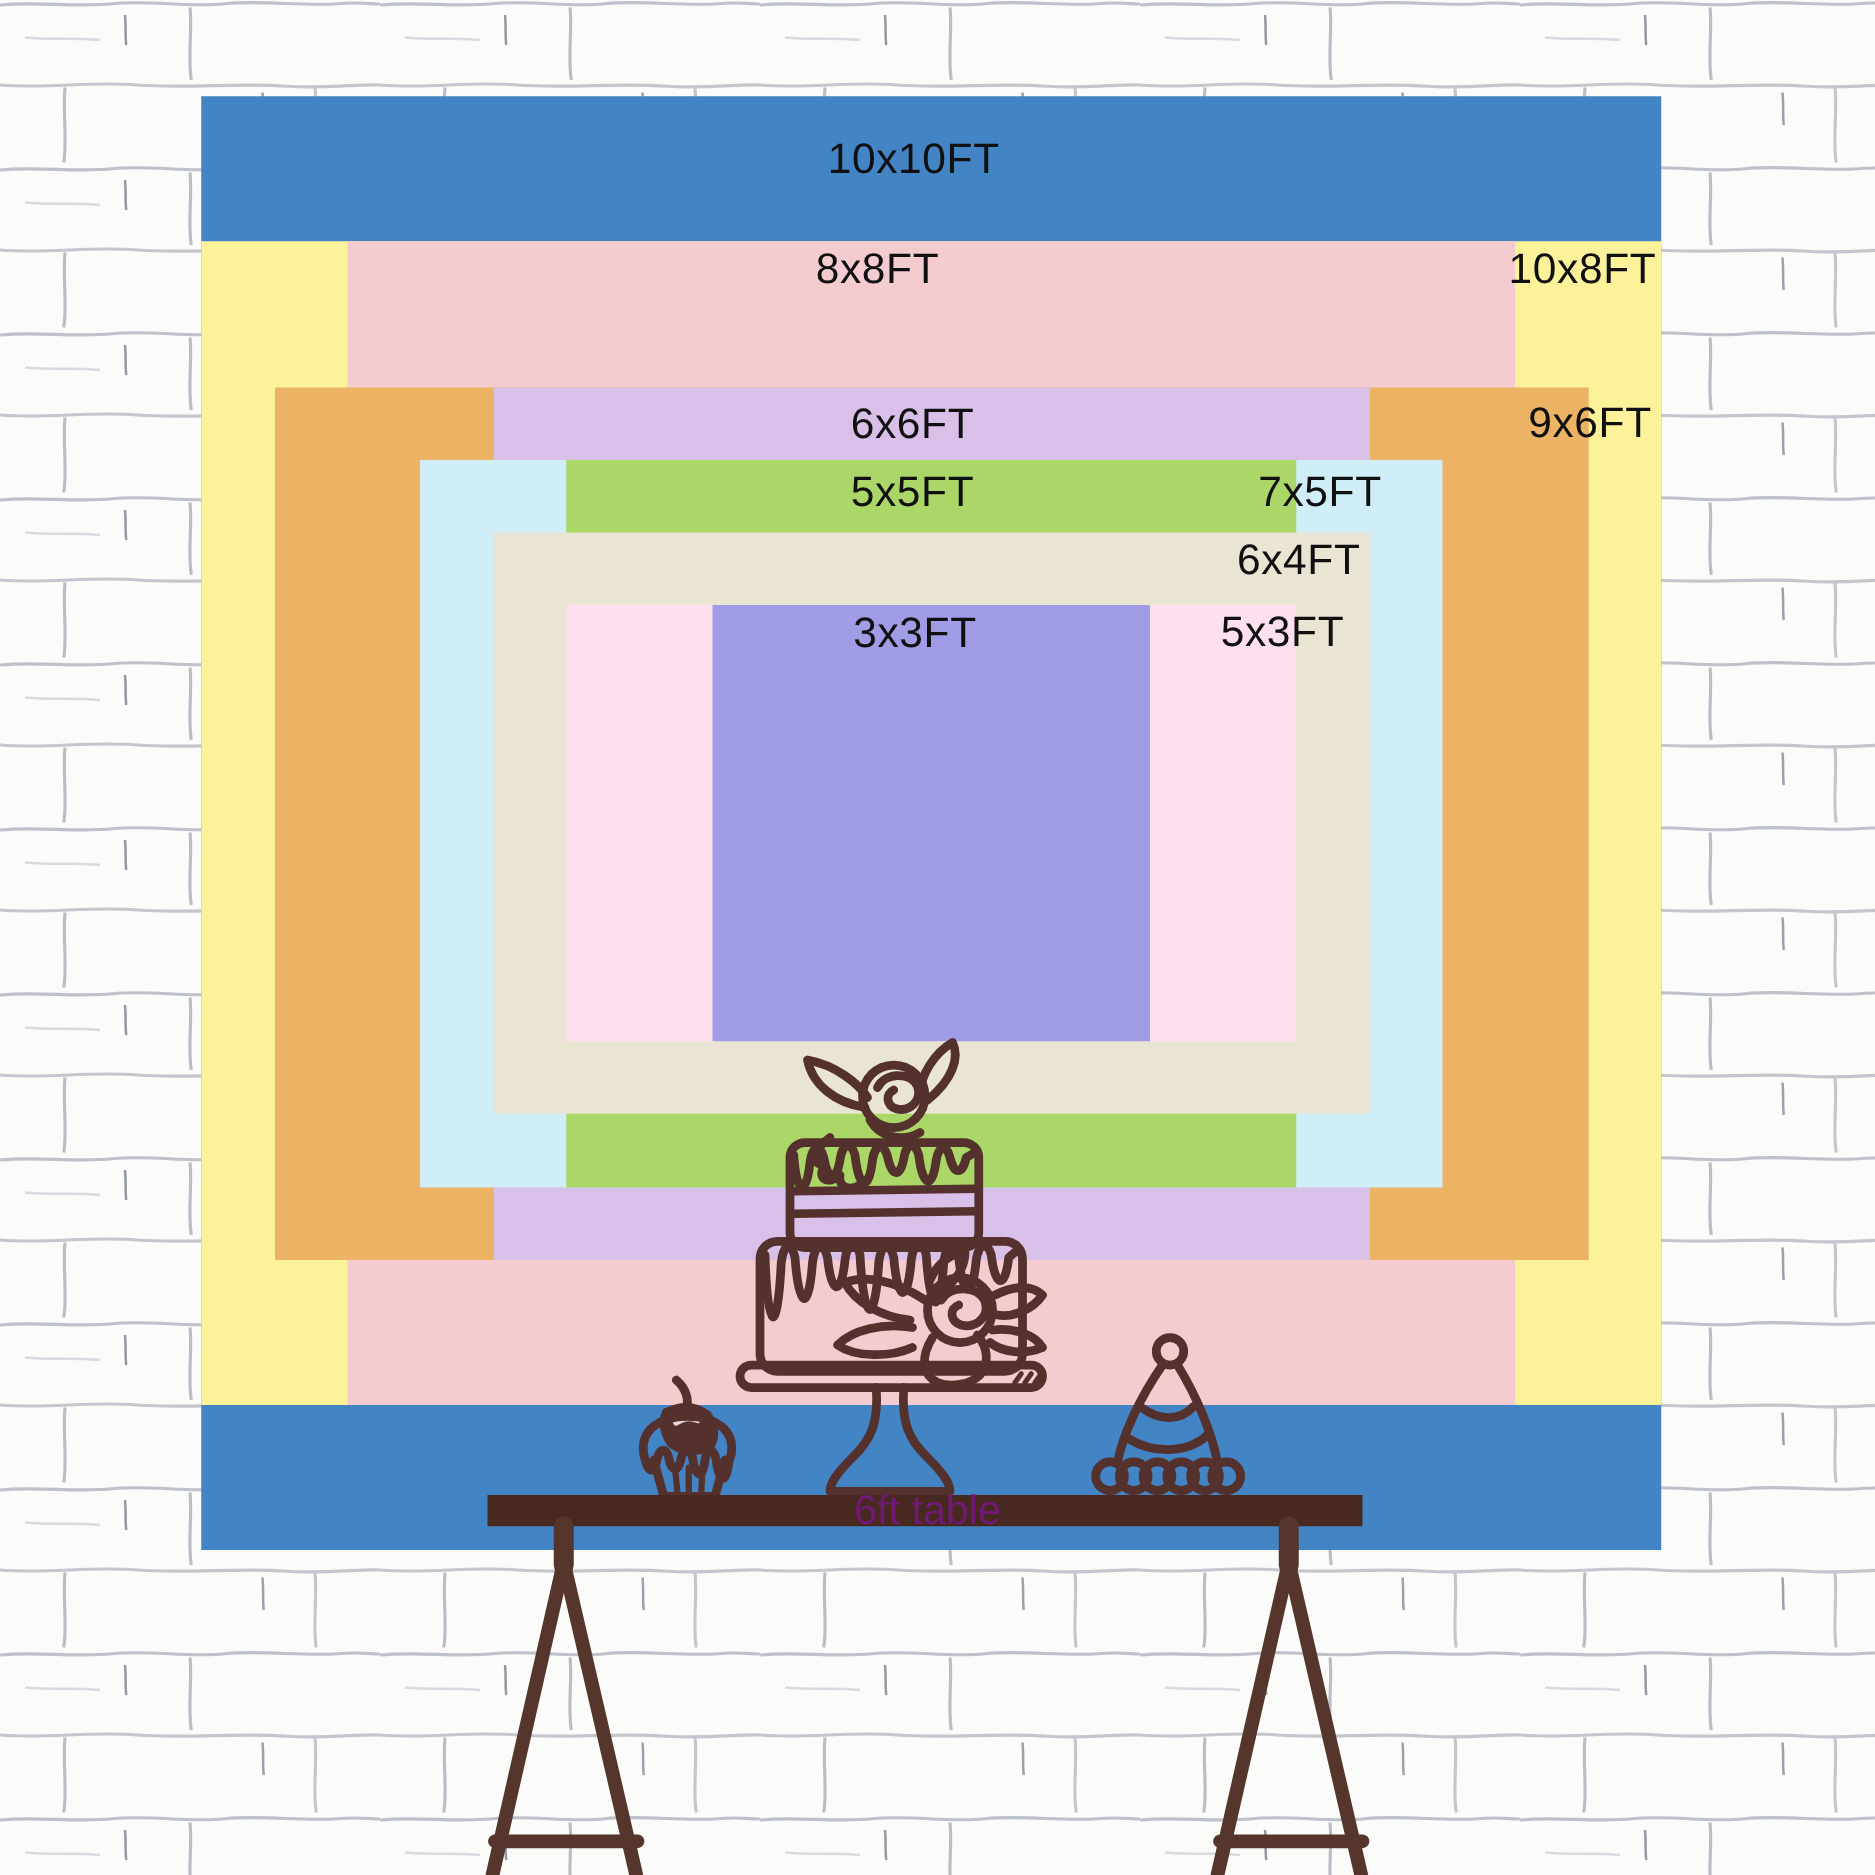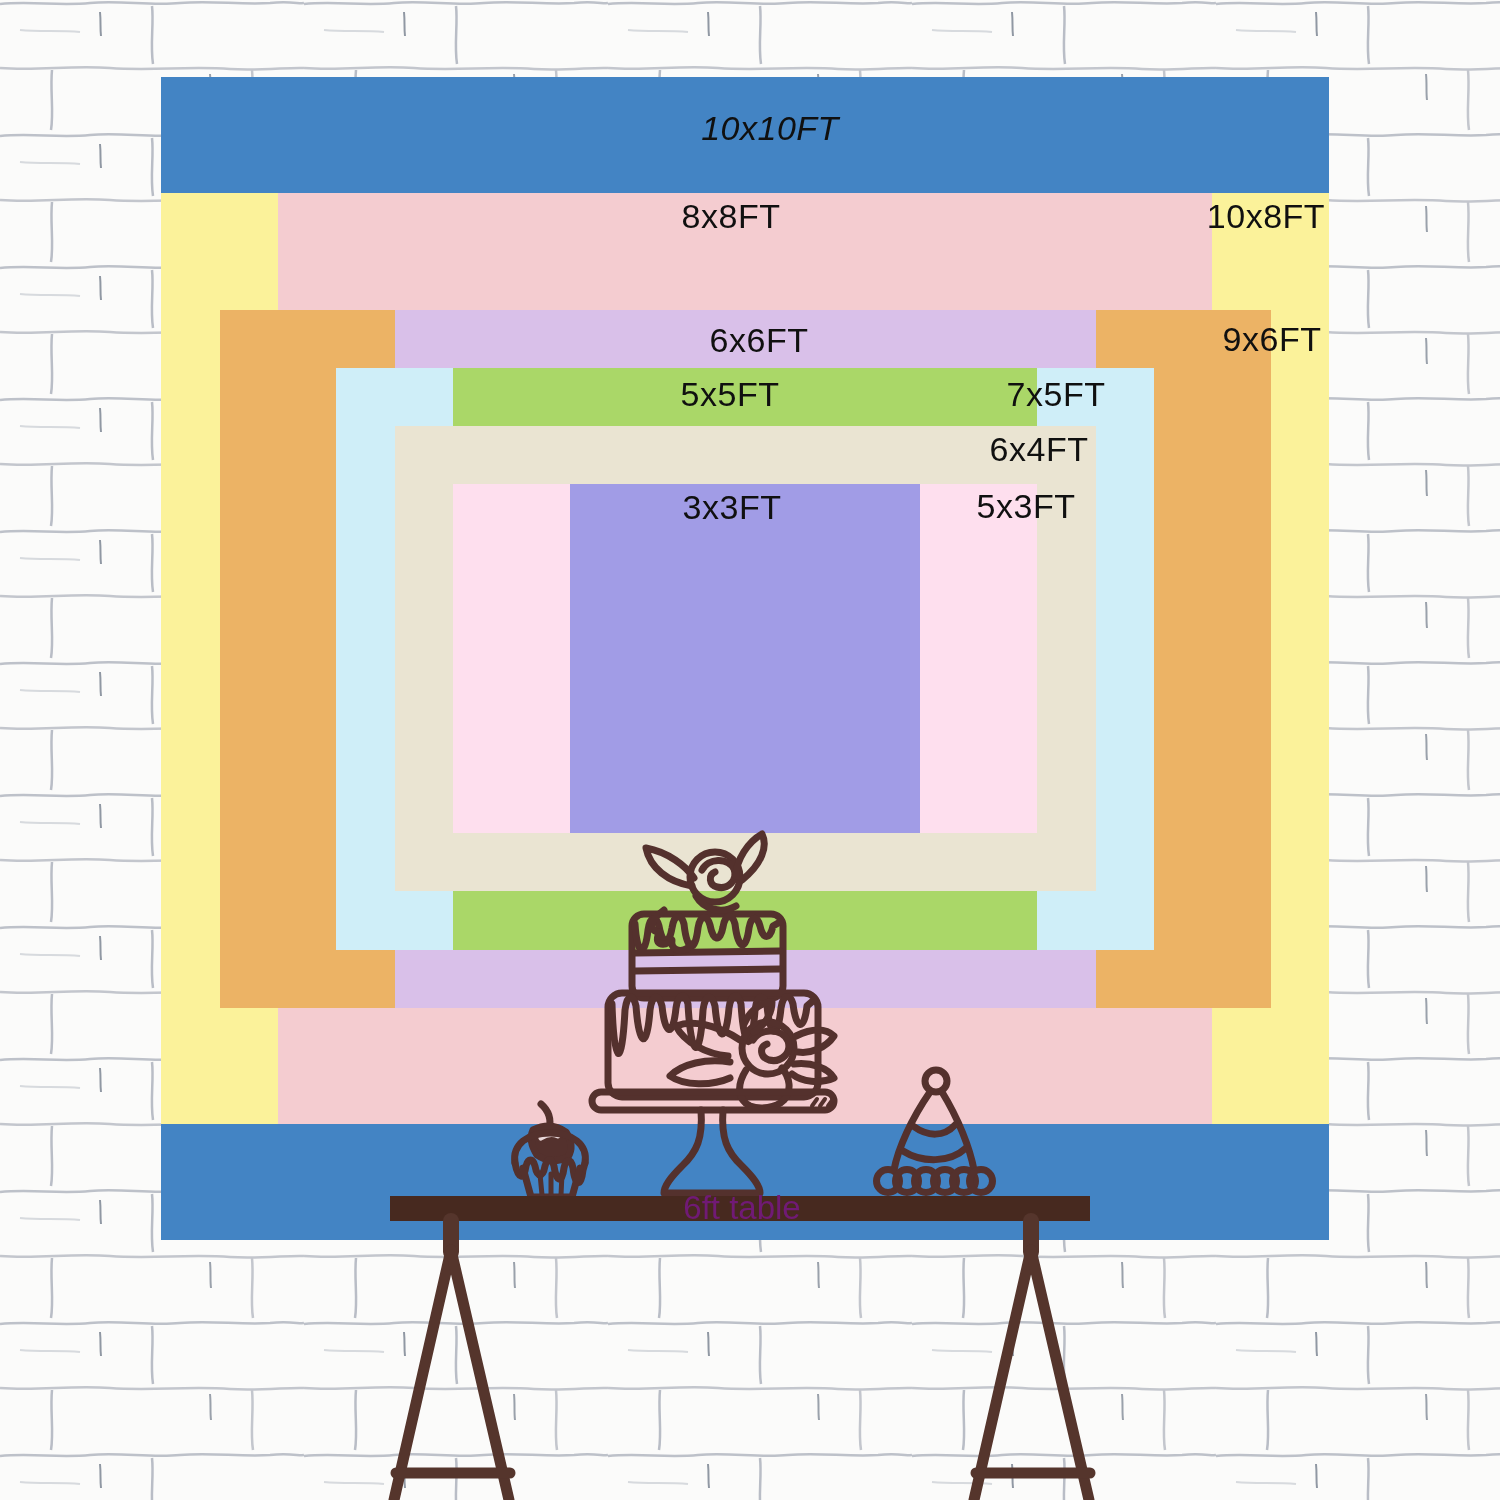--- a/index.html
+++ b/index.html
@@ -39,25 +39,25 @@
   <div class="layer" style="left: 161px; top: 193px; width: 1168px; height: 931px; background: rgb(251, 242, 154);"></div>
   <div class="layer" style="left: 278px; top: 193px; width: 934px; height: 931px; background: rgb(244, 204, 208);"></div>
   <div class="layer" style="left: 220px; top: 310px; width: 1051px; height: 698px; background: rgb(236, 179, 101);"></div>
   <div class="layer" style="left: 395px; top: 310px; width: 701px; height: 698px; background: rgb(217, 192, 233);"></div>
   <div class="layer" style="left: 336px; top: 368px; width: 818px; height: 582px; background: rgb(207, 238, 248);"></div>
   <div class="layer" style="left: 453px; top: 368px; width: 584px; height: 582px; background: rgb(170, 215, 104);"></div>
   <div class="layer" style="left: 395px; top: 426px; width: 701px; height: 465px; background: rgb(234, 228, 210);"></div>
   <div class="layer" style="left: 453px; top: 484px; width: 584px; height: 349px; background: rgb(254, 223, 238);"></div>
   <div class="layer" style="left: 570px; top: 484px; width: 350px; height: 349px; background: rgb(161, 156, 230);"></div>
 
-  <span class="size-label" style="left:770px;top:128px;font-style:italic;">10x10FT</span>
+  <span class="size-label" style="left:731px;top:128px;">10x10FT</span>
   <span class="size-label" style="left:1266px;top:216px;">10x8FT</span>
-  <span class="size-label" style="left:731px;top:216px;">8x8FT</span>
+  <span class="size-label" style="left:702px;top:216px;">8x8FT</span>
   <span class="size-label" style="left:1272px;top:339px;">9x6FT</span>
-  <span class="size-label" style="left:730px;top:340px;margin-left:29px;">6x6FT</span>
+  <span class="size-label" style="left:730px;top:340px;">6x6FT</span>
   <span class="size-label" style="left:1056px;top:394px;">7x5FT</span>
   <span class="size-label" style="left:730px;top:394px;">5x5FT</span>
   <span class="size-label" style="left:1039px;top:449px;text-align:right;">6x4FT</span>
   <span class="size-label" style="left:980px;top:506px;margin-left:46px;">5x3FT</span>
   <span class="size-label" style="left:732px;top:507px;">3x3FT</span>
 
   <svg class="art" width="1500" height="1500" viewBox="0 0 1500 1500">
     <g stroke="#54312d" stroke-width="7" fill="none" stroke-linecap="round" stroke-linejoin="round">
 
       <g>

